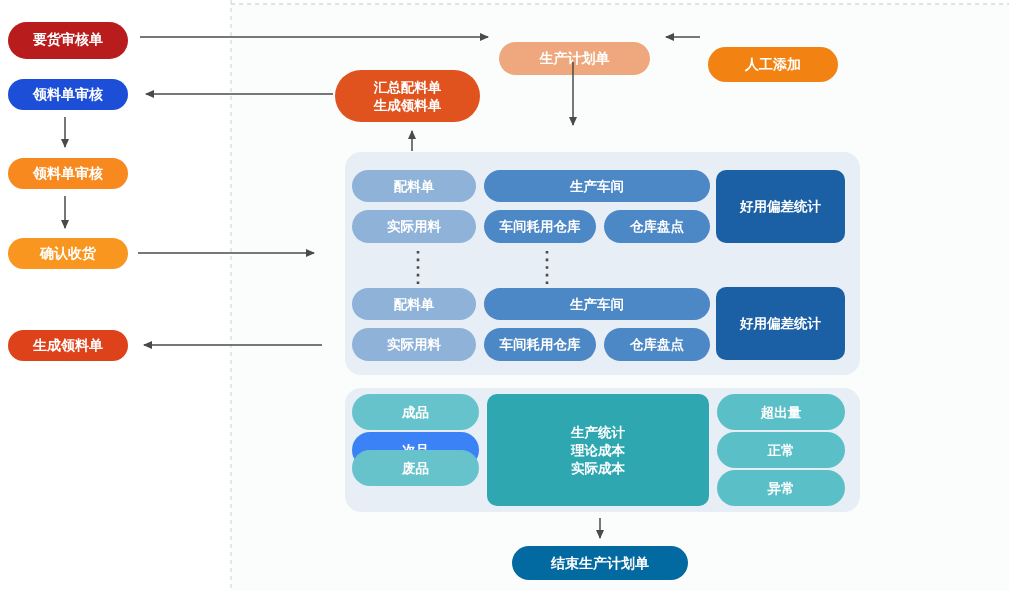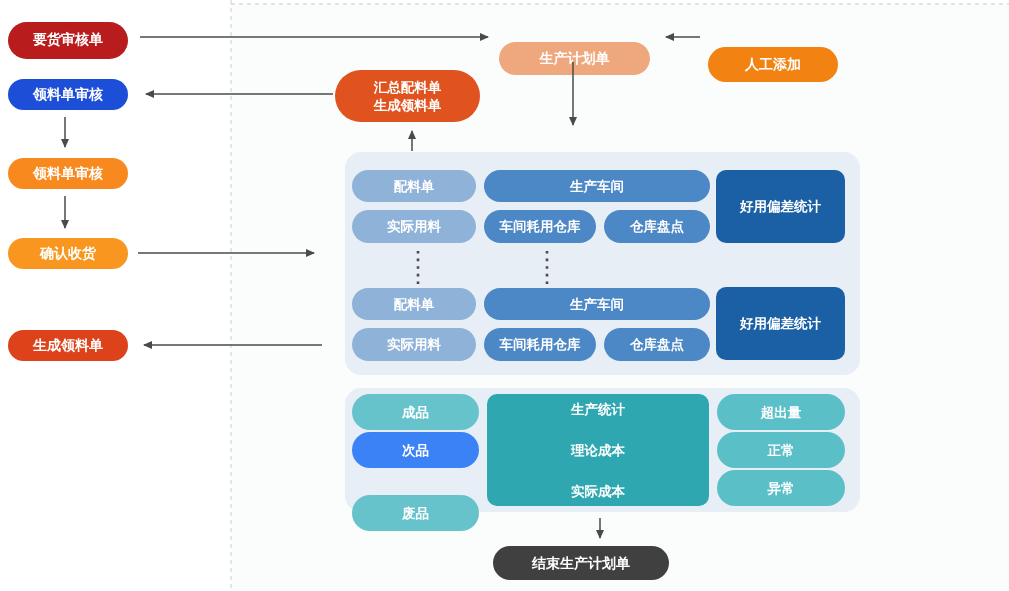--- a/index.html
+++ b/index.html
@@ -50,33 +50,33 @@
   <div class="node pill fs13" style="left: 484px; top: 288px; width: 226px; height: 32px; background-color: rgb(76, 135, 198);">生产车间</div>
   <div class="node pill fs13" style="left: 352px; top: 328px; width: 124px; height: 33px; background-color: rgb(143, 178, 216);">实际用料</div>
   <div class="node pill fs13" style="left: 484px; top: 328px; width: 112px; height: 33px; background-color: rgb(76, 135, 198);">车间耗用仓库</div>
   <div class="node pill fs13" style="left: 604px; top: 328px; width: 106px; height: 33px; background-color: rgb(76, 135, 198);">仓库盘点</div>
   <div class="node rrect fs13" style="left: 716px; top: 287px; width: 129px; height: 73px; background-color: rgb(27, 96, 165);">好用偏差统计</div>
 
   <div class="panel" style="left: 345px; top: 388px; width: 515px; height: 124px; background-color: rgb(231, 238, 246);"></div>
 
   <div class="node pill fs13" style="left: 352px; top: 394px; width: 127px; height: 36px; background-color: rgb(102, 195, 203);">成品</div>
   <div class="node pill fs13" style="left: 352px; top: 432px; width: 127px; height: 36px; background-color: #3b82f6;">次品</div>
-  <div class="node pill fs13" style="left: 352px; top: 495px; width: 127px; height: 36px; background-color: rgb(102, 195, 203);">废品</div>
+  <div class="node pill fs13" style="left: 352px; top: 450px; width: 127px; height: 36px; background-color: rgb(102, 195, 203);">废品</div>
 
-  <div class="node rrect fs13 two-line" style="left: 487px; top: 394px; width: 222px; height: 112px; justify-content: space-between; padding: 6px 0px; background-color: rgb(47, 167, 176);">
+  <div class="node rrect fs13 two-line" style="left: 487px; top: 394px; width: 222px; height: 112px; justify-content: center; padding: 6px 0px; background-color: rgb(47, 167, 176);">
     <span>生产统计</span>
     <span>理论成本</span>
     <span>实际成本</span>
   </div>
 
   <div class="node pill fs13" style="left: 717px; top: 394px; width: 128px; height: 36px; background-color: rgb(91, 191, 200);">超出量</div>
   <div class="node pill fs13" style="left: 717px; top: 432px; width: 128px; height: 36px; background-color: rgb(91, 191, 200);">正常</div>
   <div class="node pill fs13" style="left: 717px; top: 470px; width: 128px; height: 36px; background-color: rgb(91, 191, 200);">异常</div>
 
-  <div class="node pill fs14" style="left: 493px; top: 546px; width: 176px; height: 34px; background-color: #404040;">结束生产计划单</div>
+  <div class="node pill fs14" style="left: 512px; top: 546px; width: 176px; height: 34px; background-color: #0369a1;">结束生产计划单</div>
 
   <svg class="overlay" width="1009" height="591" viewBox="0 0 1009 591">
     <defs>
       <marker id="ah" markerWidth="10" markerHeight="9" refX="8" refY="4" orient="auto" markerUnits="userSpaceOnUse">
         <path d="M0,0 L9,4 L0,8 z" fill="#4a4a4a"></path>
       </marker>
     </defs>
 
     <line x1="231" y1="0" x2="231" y2="591" stroke="#d5dade" stroke-width="1.3" stroke-dasharray="4 4"></line>
     <line x1="231" y1="4" x2="1009" y2="4" stroke="#d5dade" stroke-width="1.3" stroke-dasharray="4 4"></line>

